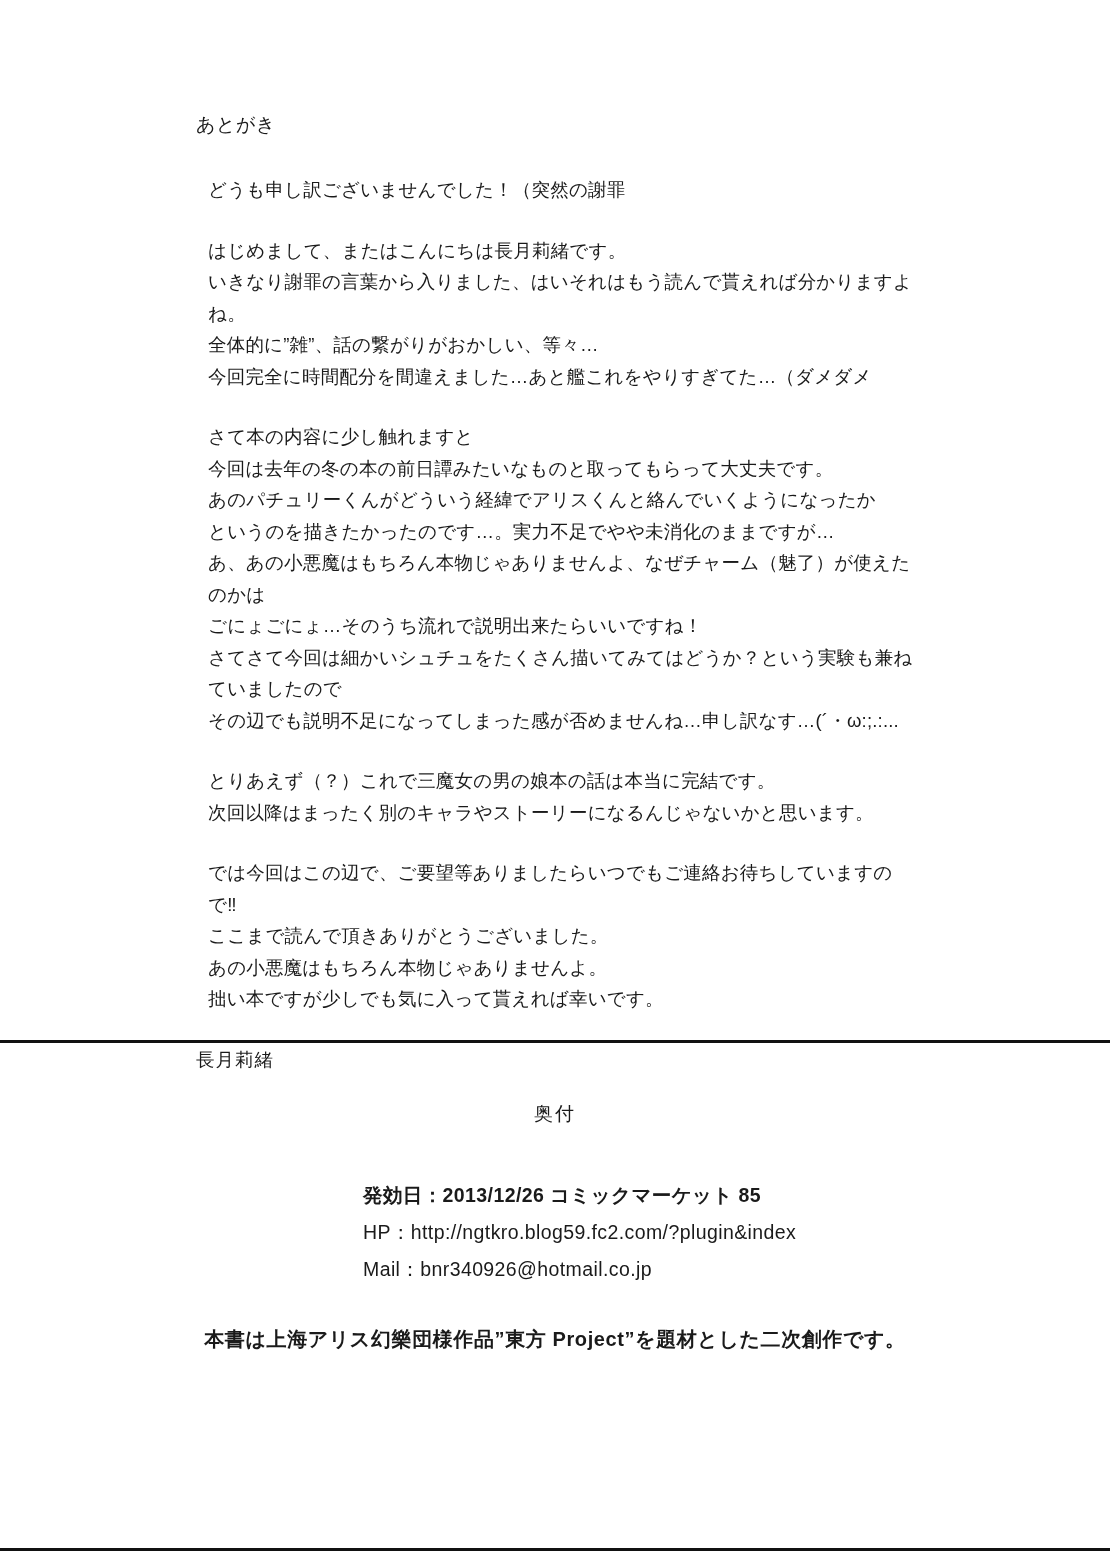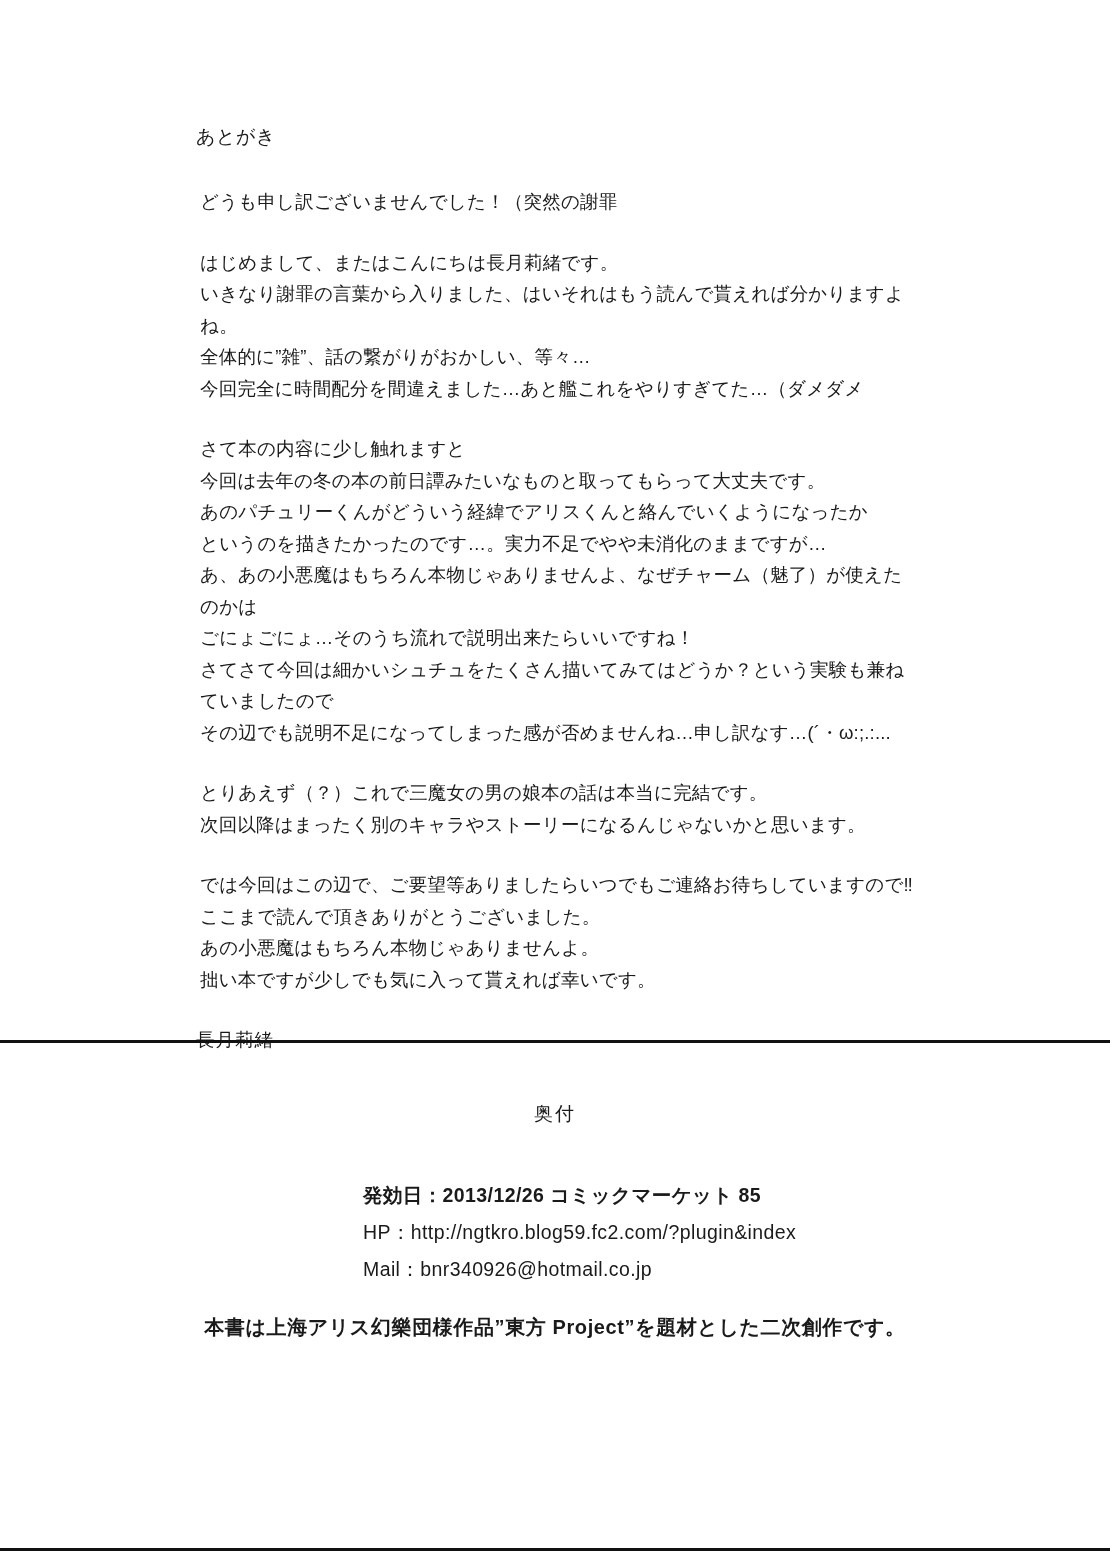--- a/index.html
+++ b/index.html
@@ -28,28 +28,28 @@
     top: 0;
     width: 1110px;
     height: 1040px;
     box-sizing: border-box;
     padding: 110px 190px 0 196px;
   }
   .aw-heading {
     font-size: 19px;
     line-height: 30px;
     letter-spacing: 0.5px;
-    margin: 12px 0 34px 0;
+    margin: 0 0 34px 0;
     font-weight: normal;
   }
   .aw-block {
     font-size: 18.5px;
     line-height: 31.5px;
     letter-spacing: 0.2px;
-    margin: 0 0 29px 4px;
+    margin: 0 0 29px 12px;
     white-space: pre-wrap;
   }
   .aw-sign {
     font-size: 18.5px;
     line-height: 31px;
     letter-spacing: 1px;
     margin: 14px 0 0 0;
   }
   
   .rule {
@@ -92,21 +92,21 @@
   }
   .col-list li.strong {
     font-weight: bold;
   }
   .col-note {
     text-align: center;
     font-size: 20px;
     line-height: 30px;
     font-weight: bold;
     letter-spacing: 0.6px;
-    margin: 24px 0 0 0;
+    margin: 36px 0 0 0;
     padding: 0 24px;
   }
 </style>
 </head>
 <body>
 
 <div class="page">
 
   <section class="afterword">
     <div class="aw-heading">あとがき</div>

